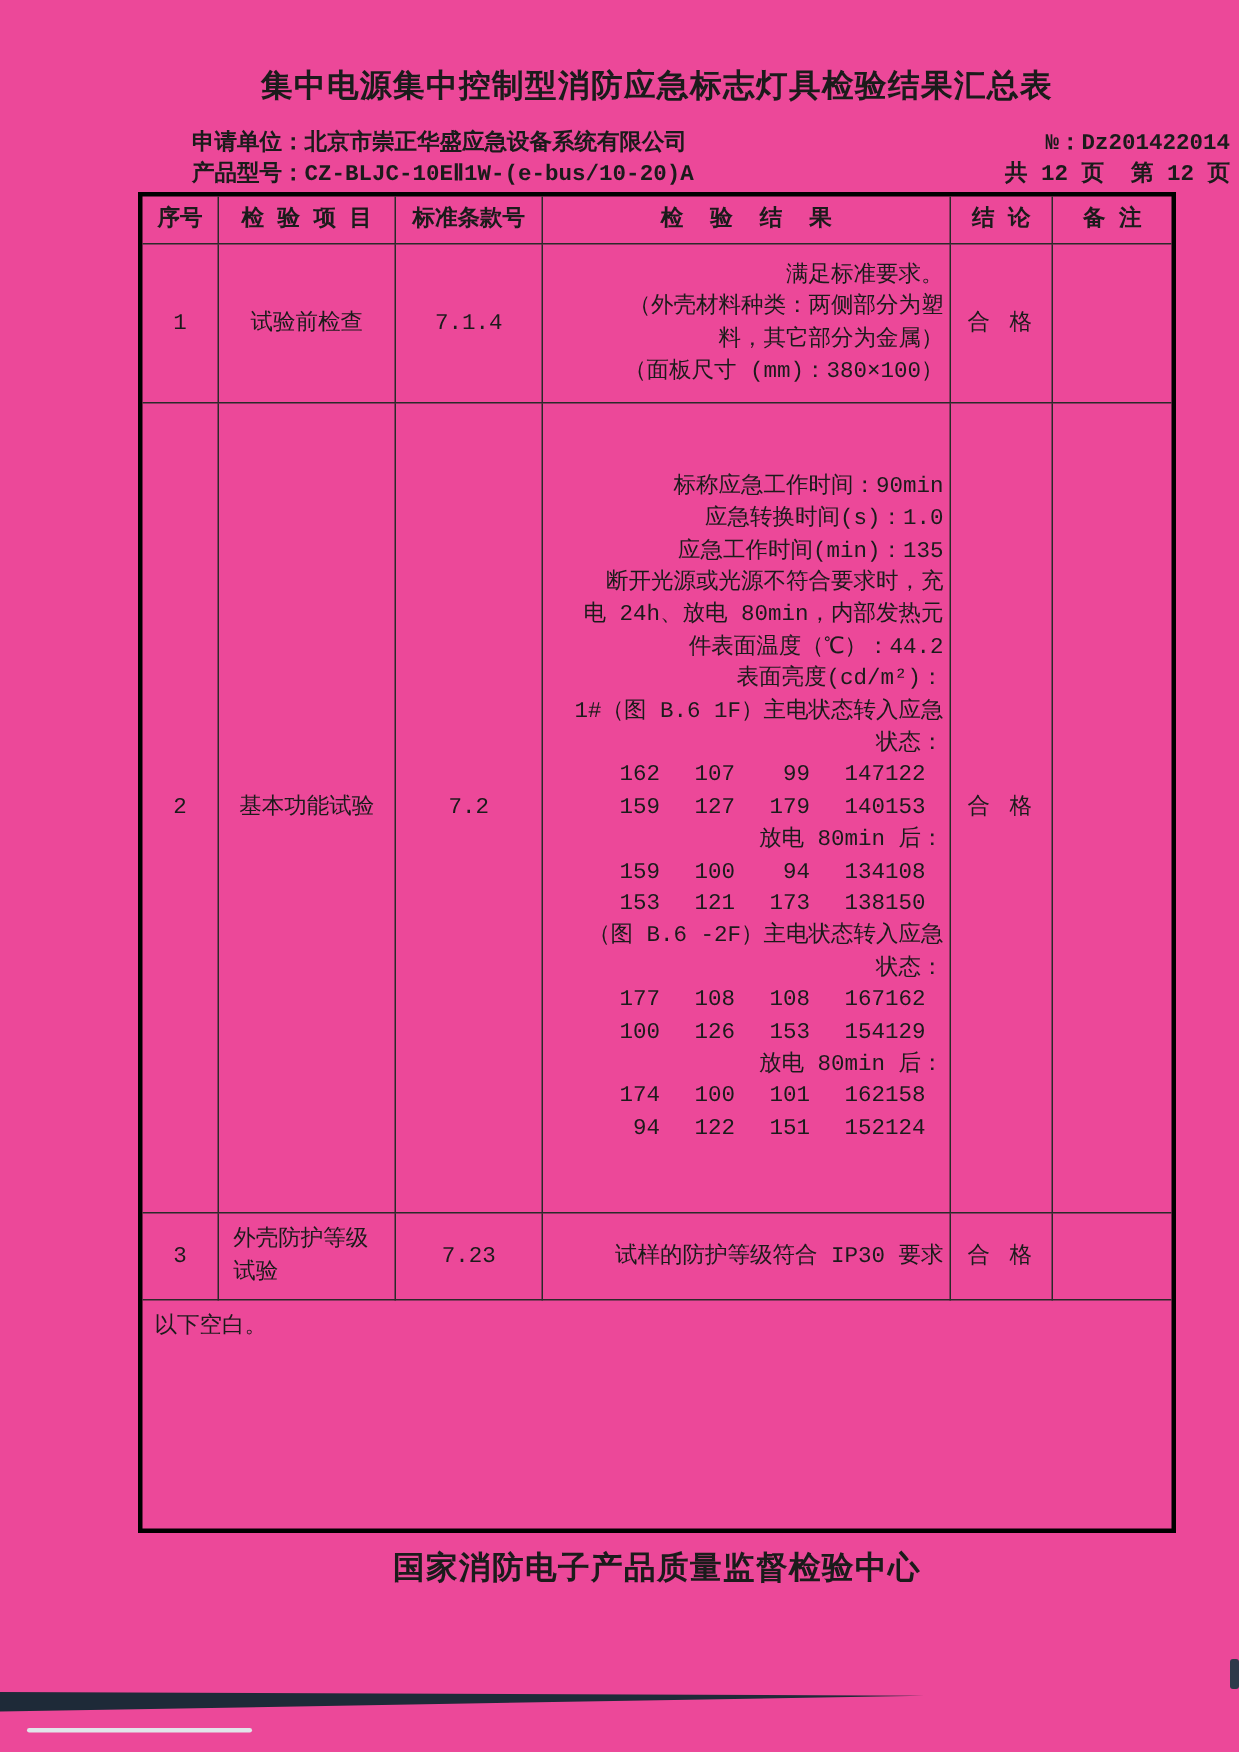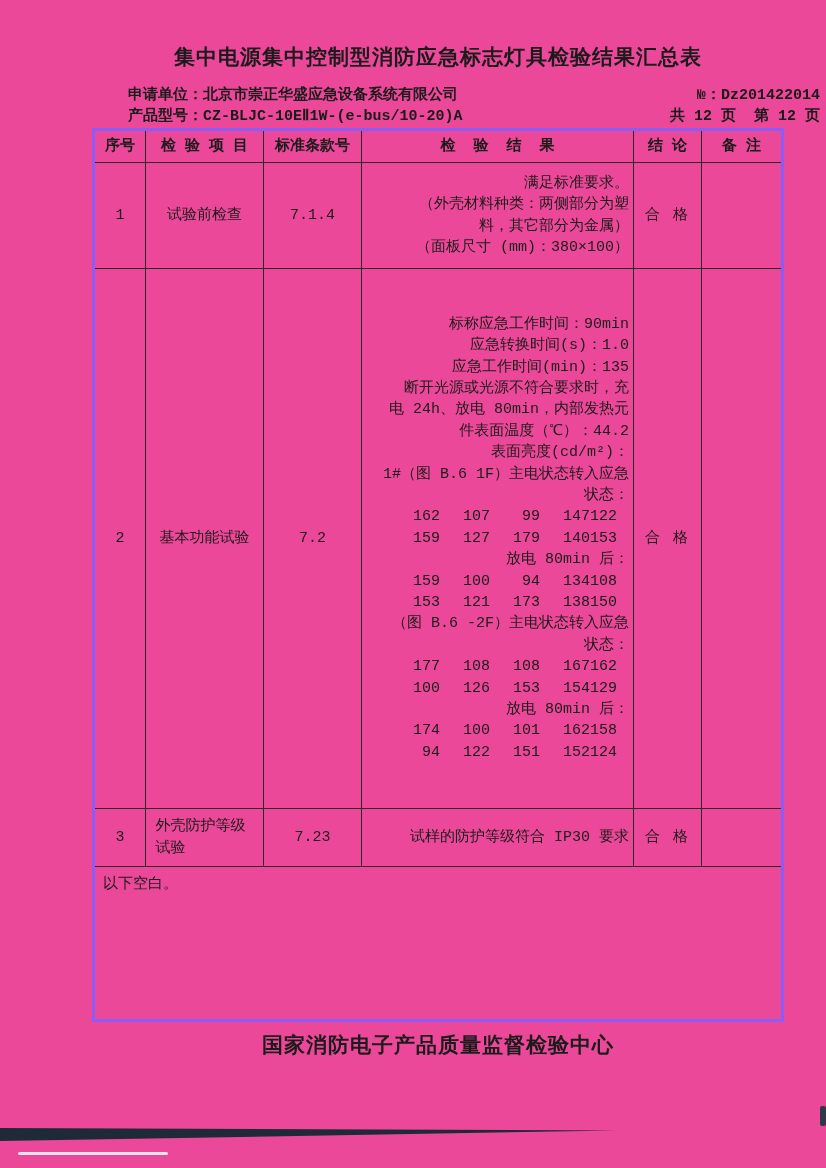--- a/index.html
+++ b/index.html
@@ -11,21 +11,21 @@
   }
   .title {
     position:absolute; left:92px; top:43px; width:692px;
     text-align:center; font-size:21px; font-weight:bold; letter-spacing:1px;
   }
   .meta { position:absolute; left:92px; top:85px; width:692px; font-size:15px; font-weight:bold;margin-left:36px; }
   .meta-row { display:flex; justify-content:space-between; line-height:21px; white-space:pre; }
   .meta-right .gap { display:inline-block; width:18px; }
   .tbl {
     position:absolute; left:92px; top:128px; width:692px; height:894px;
-    box-sizing:border-box; border:3px solid #8b5cf6;
+    box-sizing:border-box; border:3px solid #000000;
     display:grid;
     grid-template-columns:51px 118px 98px 272px 68px 1fr;
     grid-template-rows:32px 106px 540px 58px 1fr;
     font-size:15px;
   }
   .cell {
     box-sizing:border-box;
     border-right:1px solid #2a2a2a; border-bottom:1px solid #2a2a2a;
     display:flex; align-items:center; justify-content:center;
     overflow:hidden; line-height:20px;

